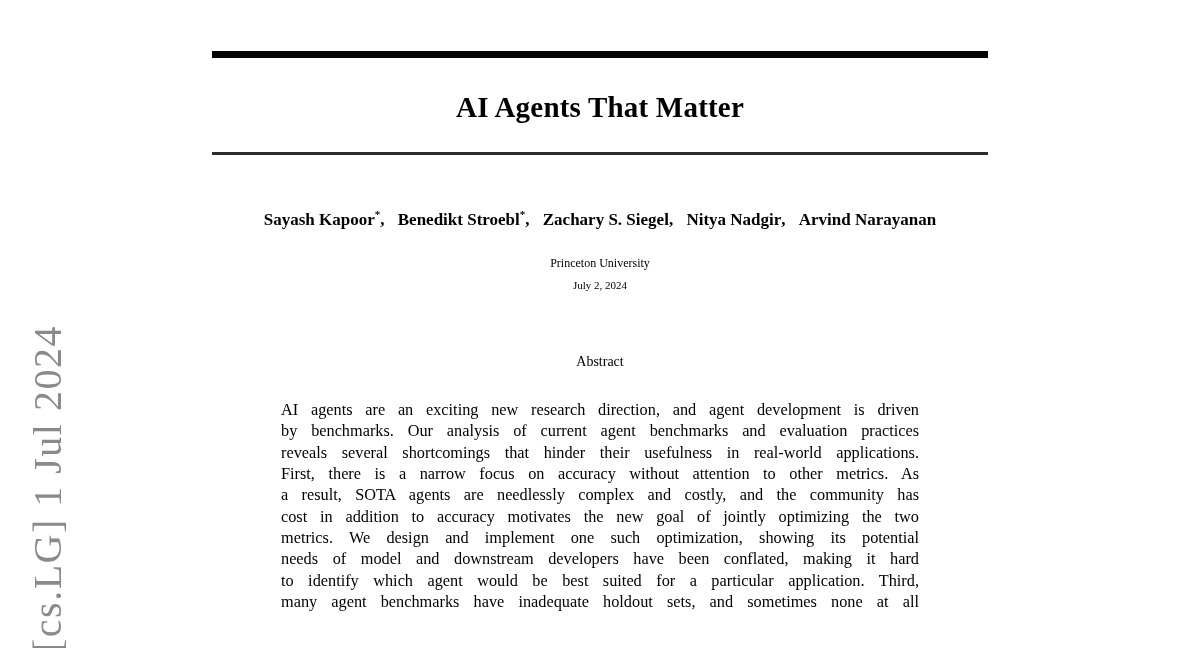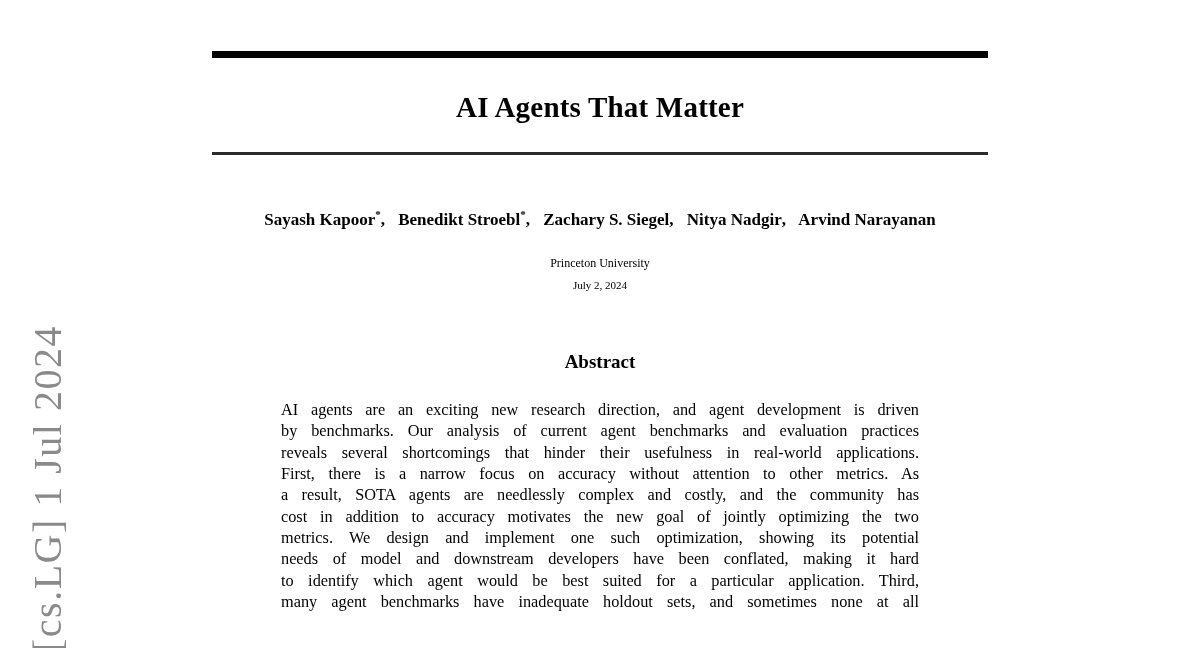--- a/index.html
+++ b/index.html
@@ -52,21 +52,21 @@
     left: 0;
     top: 207px;
     width: 1200px;
     text-align: center;
     font-size: 17px;
     font-weight: bold;
     line-height: 26px;
     white-space: nowrap;
   }
   .author { margin-right: 9px; }
-  .author:last-child { margin-right: 0; }
+  .author:last-child { margin-right: 0; font-family: Liberation Serif, serif; }
   .author sup {
     font-size: 11px;
     line-height: 0;
     vertical-align: super;
   }
   .affiliation {
     position: absolute;
     left: 0;
     top: 252px;
     width: 1200px;
@@ -82,22 +82,22 @@
     text-align: center;
     font-size: 11px;
     line-height: 22px;
   }
   .abstract-heading {
     position: absolute;
     left: 0;
     top: 349px;
     width: 1200px;
     text-align: center;
-    font-size: 19px;
-    font-weight: bold;
+    font-size: 14px;
+    font-weight: normal;
     line-height: 26px;
   }
   .abstract {
     position: absolute;
     left: 281px;
     top: 399px;
     width: 638px;
     font-size: 16.3px;
     line-height: 21.35px;
   }

